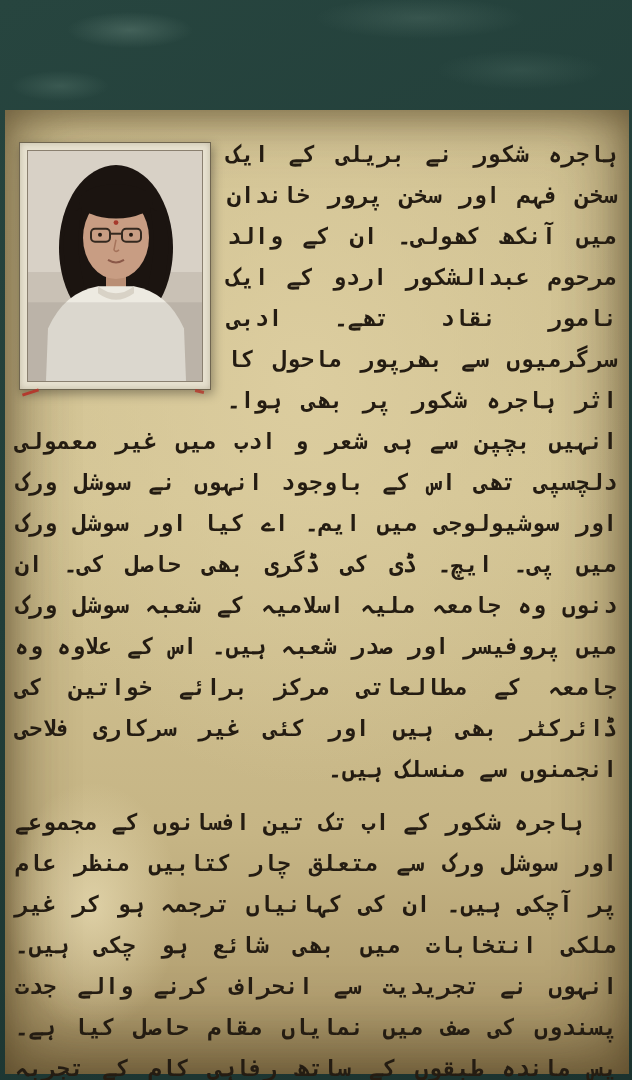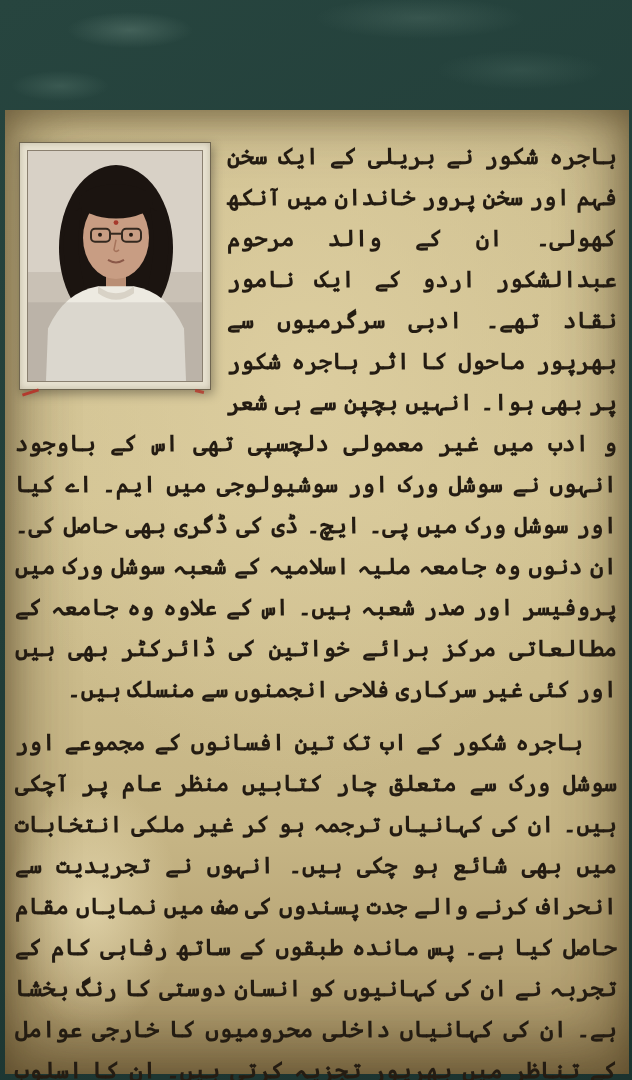--- a/index.html
+++ b/index.html
@@ -2,21 +2,21 @@
 <html lang="ur" style="--cover: #27453f; --paper: #d2c293; --ink: #241c12; --frame: #e8e2d0; --mark: #b33a2e;"><head>
 <meta charset="utf-8">
 <style>
   :root{
     --cover:#27453f; --paper:#d2c293; --ink:#241c12; --frame:#e8e2d0; --mark:#b33a2e;
   }
   *{box-sizing:border-box;}
   html,body{margin:0;padding:0;background:#122622;}
   .screen{
     position:relative;width:632px;height:1080px;overflow:hidden;
-    font-family:Liberation Sans, sans-serif;
+    font-family:Liberation Mono, monospace;
     background:
       radial-gradient(90px 26px at 130px 30px, rgba(170,200,185,.22), transparent 70%),
       radial-gradient(150px 30px at 420px 18px, rgba(160,190,175,.15), transparent 70%),
       radial-gradient(70px 22px at 60px 86px, rgba(150,185,170,.18), transparent 70%),
       radial-gradient(120px 28px at 520px 70px, rgba(150,185,170,.12), transparent 70%),
       linear-gradient(155deg, var(--cover) 0%, #223e39 45%, #1b332f 100%);
   }
   .page{
     position:absolute;left:5px;right:3px;top:110px;bottom:6px;
     background:

